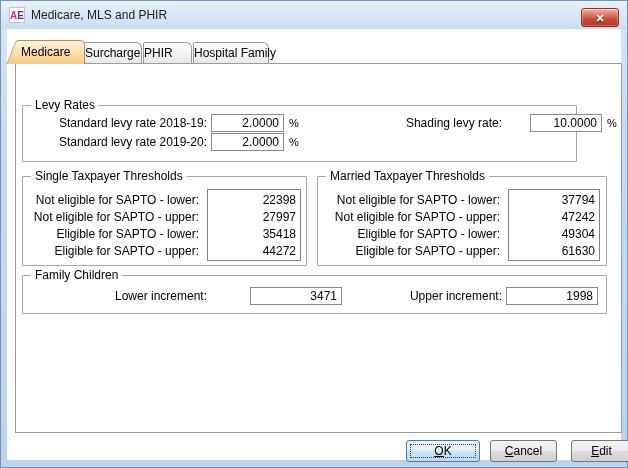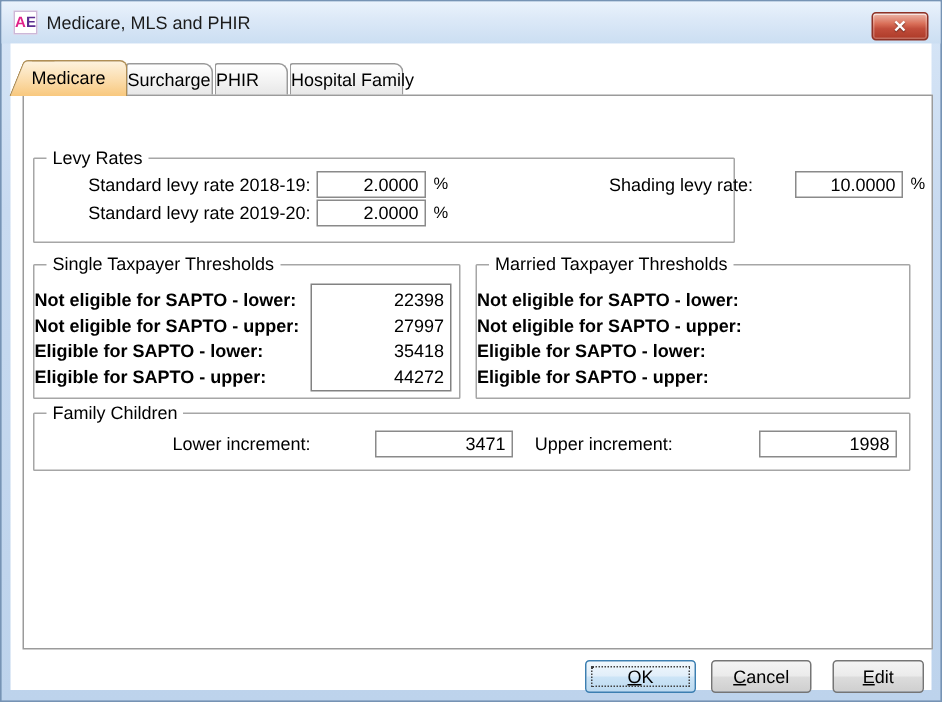--- a/index.html
+++ b/index.html
@@ -75,21 +75,21 @@
     position:absolute; left:8px; top:34px; width:607px; height:370px;
     border:1px solid #9b9b9b; background:#fff; z-index:5;
   }
 
   
   .group { position:absolute; border:1px solid #a6a6a6; border-radius:1px; }
   .group-title {
     position:absolute; top:-8px; left:8px; background:#fff; padding:0 4px;
     font-size:12px; color:#000; white-space:nowrap;
   }
-  .group-levy   { left:6px;  top:41px;  width:468px; height:57px; }
+  .group-levy   { left:6px;  top:41px;  width:555px; height:57px; }
   .group-single { left:6px;  top:112px; width:285px; height:90px; }
   .group-married{ left:301px;top:112px; width:290px; height:90px;padding-left:48px; }
   .group-family { left:6px;  top:211px; width:585px; height:39px; }
 
   
   .frow { position:absolute; height:18px; display:flex; align-items:center; }
   .frow .lbl { text-align:right; padding-right:4px; white-space:nowrap; }
   .field {
     display:inline-block; height:18px; line-height:16px; background:#fff;
     border:1px solid #8a8a8a; text-align:right; padding:0 4px;
@@ -101,44 +101,45 @@
   .levy-row1 .lbl, .levy-row2 .lbl { width:188px; }
   .levy-row1 .field, .levy-row2 .field { width:73px; }
   .levy-shading { left:260px; top:8px; }
   .levy-shading .lbl { width:223px; }
   .levy-shading .field { width:72px;margin-left:24px; }
 
   .fam-lower { left:0; top:11px;gap:39px; }
   .fam-lower .lbl { width:188px; }
   .fam-lower .field { width:92px; }
   .fam-upper { left:280px; top:11px; }
-  .fam-upper .lbl { width:203px;text-align:center; }
+  .fam-upper .lbl { width:203px; }
   .fam-upper .field { width:92px; }
 
   
   .thresh-labels { position:absolute; top:15px; left:0; }
   .thresh-labels .tlabel {
-    display:block; height:17px; line-height:17px; white-space:nowrap;font-weight:bold;
+    display:block; height:17px; line-height:17px; text-align:right; white-space:nowrap;
   }
   .group-single .thresh-labels .tlabel { width:180px; padding-right:4px; }
   .group-married .thresh-labels .tlabel { width:186px; padding-right:4px; }
   .thresh-box {
     position:absolute; top:12px; border:1px solid #828282; background:#fff;
     padding:2px 4px 0 4px;
   }
   .group-single .thresh-box { left:184px; width:94px; height:72px; }
   .group-married .thresh-box { left:190px; width:92px; height:72px; }
   .thresh-box .tval { display:block; height:17px; line-height:17px; text-align:right; }
 
   
   .btn {
     position:absolute; top:411px; height:22px; border-radius:3px; cursor:pointer;
     font-family:"Liberation Sans","DejaVu Sans",sans-serif; font-size:12px;
     border:1px solid #757575; padding:0; text-align:center;
     background:linear-gradient(180deg,#f4f4f4 0%, #ebebeb 48%, #dcdcdc 52%, #cfcfcf 100%);
+    margin-left:16px;
   }
   .btn u { text-decoration:underline; }
   .btn-ok {
     left:383px; width:74px; border-color:#3c7fb1;
     background:linear-gradient(180deg,#f1f8fd 0%, #e1eef9 48%, #cce4f6 52%, #bcdaf0 100%);
   }
   .btn-ok::after {
     content:""; position:absolute; left:3px; right:3px; top:3px; bottom:3px;
     border:1px dotted #404040; pointer-events:none;
   }
@@ -212,20 +213,26 @@
       </div>
 
       <div class="group group-married">
         <span class="group-title">Married Taxpayer Thresholds</span>
         <div class="thresh-labels">
           <span class="tlabel">Not eligible for SAPTO - lower:</span>
           <span class="tlabel">Not eligible for SAPTO - upper:</span>
           <span class="tlabel">Eligible for SAPTO - lower:</span>
           <span class="tlabel">Eligible for SAPTO - upper:</span>
         </div>
+        <div class="thresh-box">
+          <span class="tval">37794</span>
+          <span class="tval">47242</span>
+          <span class="tval">49304</span>
+          <span class="tval">61630</span>
+        </div>
       </div>
 
       <div class="group group-family">
         <span class="group-title">Family Children</span>
         <div class="frow fam-lower">
           <span class="lbl">Lower increment:</span>
           <span class="field">3471</span>
         </div>
         <div class="frow fam-upper">
           <span class="lbl">Upper increment:</span>

